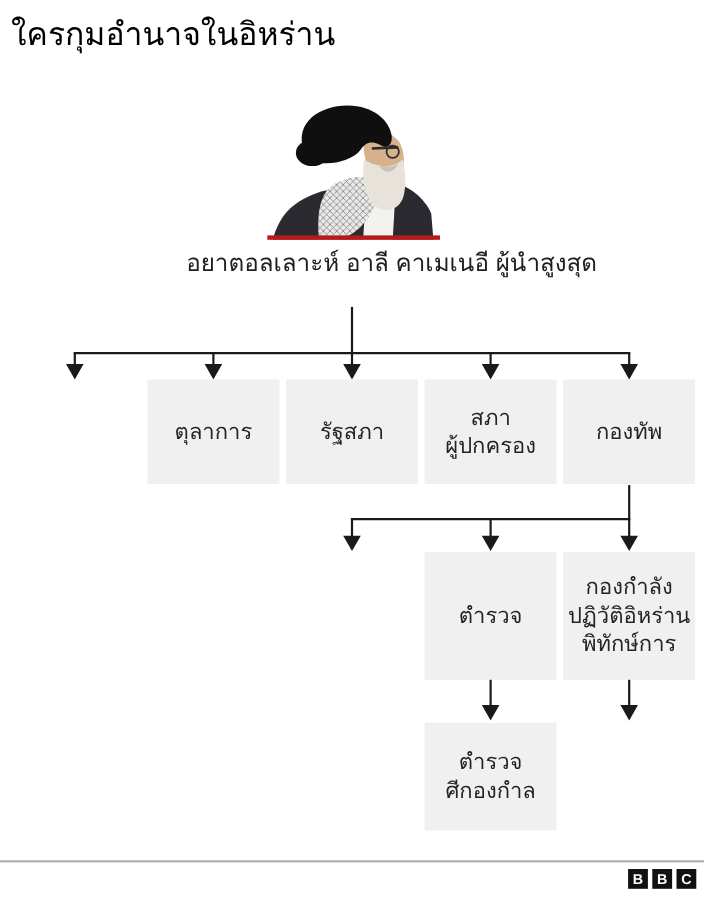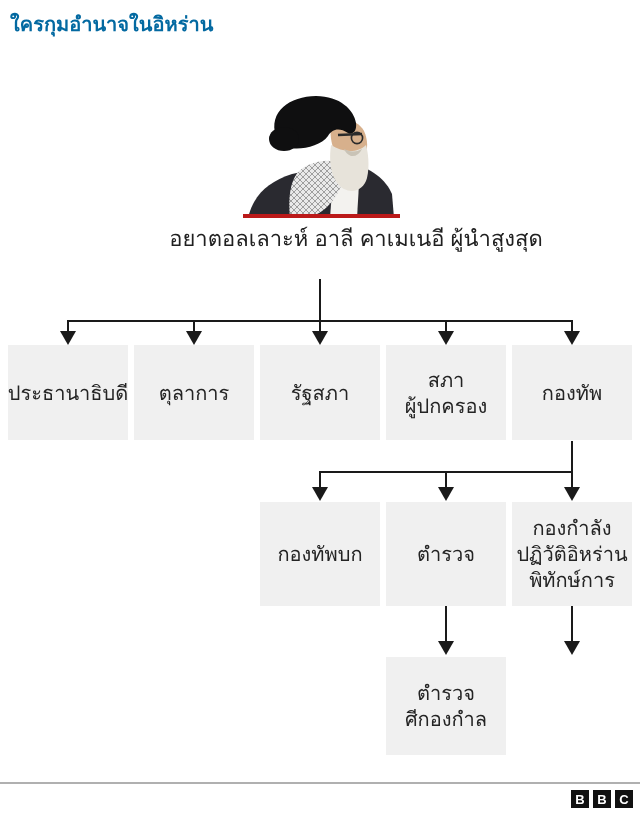--- a/index.html
+++ b/index.html
@@ -10,39 +10,39 @@
     --divider-color:#b0b0b0;
     --logo-bg:#111111;
   }
   html,body{margin:0;padding:0;background:#ffffff;}
   .canvas{
     position:relative;width:640px;height:817px;background:#ffffff;overflow:hidden;
     font-family:"Liberation Sans","DejaVu Sans",sans-serif;color:var(--text-color);
   }
   .page-title{
     position:absolute;left:10px;top:8px;width:620px;
-    font-size:20px;font-weight:700;color:#0369a1;letter-spacing:0;
+    font-size:29px;font-weight:400;color:#000000;letter-spacing:0;
   }
   .portrait{position:absolute;left:240px;top:90px;width:160px;height:128px;}
   .red-rule{position:absolute;left:243px;top:214px;width:157px;height:4px;background:var(--accent-red);}
   .leader-caption{
     position:absolute;left:0;top:225px;width:640px;text-align:center;
     font-size:22px;line-height:27px;color:#202020;padding-left:36px;
   }
   .connector{position:absolute;left:0;top:0;width:640px;height:817px;pointer-events:none;}
   .cline{stroke:var(--line-color);stroke-width:2;fill:none;}
   .ahead{fill:var(--line-color);stroke:none;}
   .box{
     position:absolute;width:120px;background:var(--box-bg);
     display:flex;flex-direction:column;align-items:center;justify-content:center;
     text-align:center;font-size:20px;line-height:26px;color:#242424;
   }
   .box .bline{display:block;}
   .row1{top:345px;height:95px;}
-  .row2{top:502px;height:104px;}
+  .row2{top:502px;height:116px;}
   .row3{top:657px;height:98px;}
   .divider{position:absolute;left:0;top:782px;width:640px;height:2px;background:var(--divider-color);}
   .bbc-logo{position:absolute;left:571px;top:790px;display:flex;gap:4px;}
   .bbc-block{
     width:18px;height:18px;background:var(--logo-bg);color:#ffffff;
     display:flex;align-items:center;justify-content:center;
     font-size:13px;font-weight:700;font-family:"Liberation Sans",sans-serif;
   }
 </style>
 </head>
@@ -101,40 +101,34 @@
     <path class="cline" d="M320,472 V489 M446,472 V489 M572,472 V489"></path>
     <polygon class="ahead" points="312,487 328,487 320,501"></polygon>
     <polygon class="ahead" points="438,487 454,487 446,501"></polygon>
     <polygon class="ahead" points="564,487 580,487 572,501"></polygon>
 
     <path class="cline" d="M446,599 V643 M572,599 V643"></path>
     <polygon class="ahead" points="438,641 454,641 446,655"></polygon>
     <polygon class="ahead" points="564,641 580,641 572,655"></polygon>
   </svg>
 
-  <div class="box row1" style="left:8px">
-    <span class="bline">ประธานาธิบดี</span>
-  </div>
   <div class="box row1" style="left:260px">
     <span class="bline">รัฐสภา</span>
   </div>
   <div class="box row1" style="left:134px">
     <span class="bline">ตุลาการ</span>
   </div>
   <div class="box row1" style="left:386px">
     <span class="bline">สภา</span>
     <span class="bline">ผู้ปกครอง</span>
   </div>
   <div class="box row1" style="left:512px">
     <span class="bline">กองทัพ</span>
   </div>
 
-  <div class="box row2" style="left:260px">
-    <span class="bline">กองทัพบก</span>
-  </div>
   <div class="box row2" style="left:386px">
     <span class="bline">ตำรวจ</span>
   </div>
   <div class="box row2" style="left:512px">
     <span class="bline">กองกำลัง</span>
     <span class="bline">ปฏิวัติอิหร่าน</span>
     <span class="bline">พิทักษ์การ</span>
   </div>
 
   <div class="box row3" style="left:386px">

